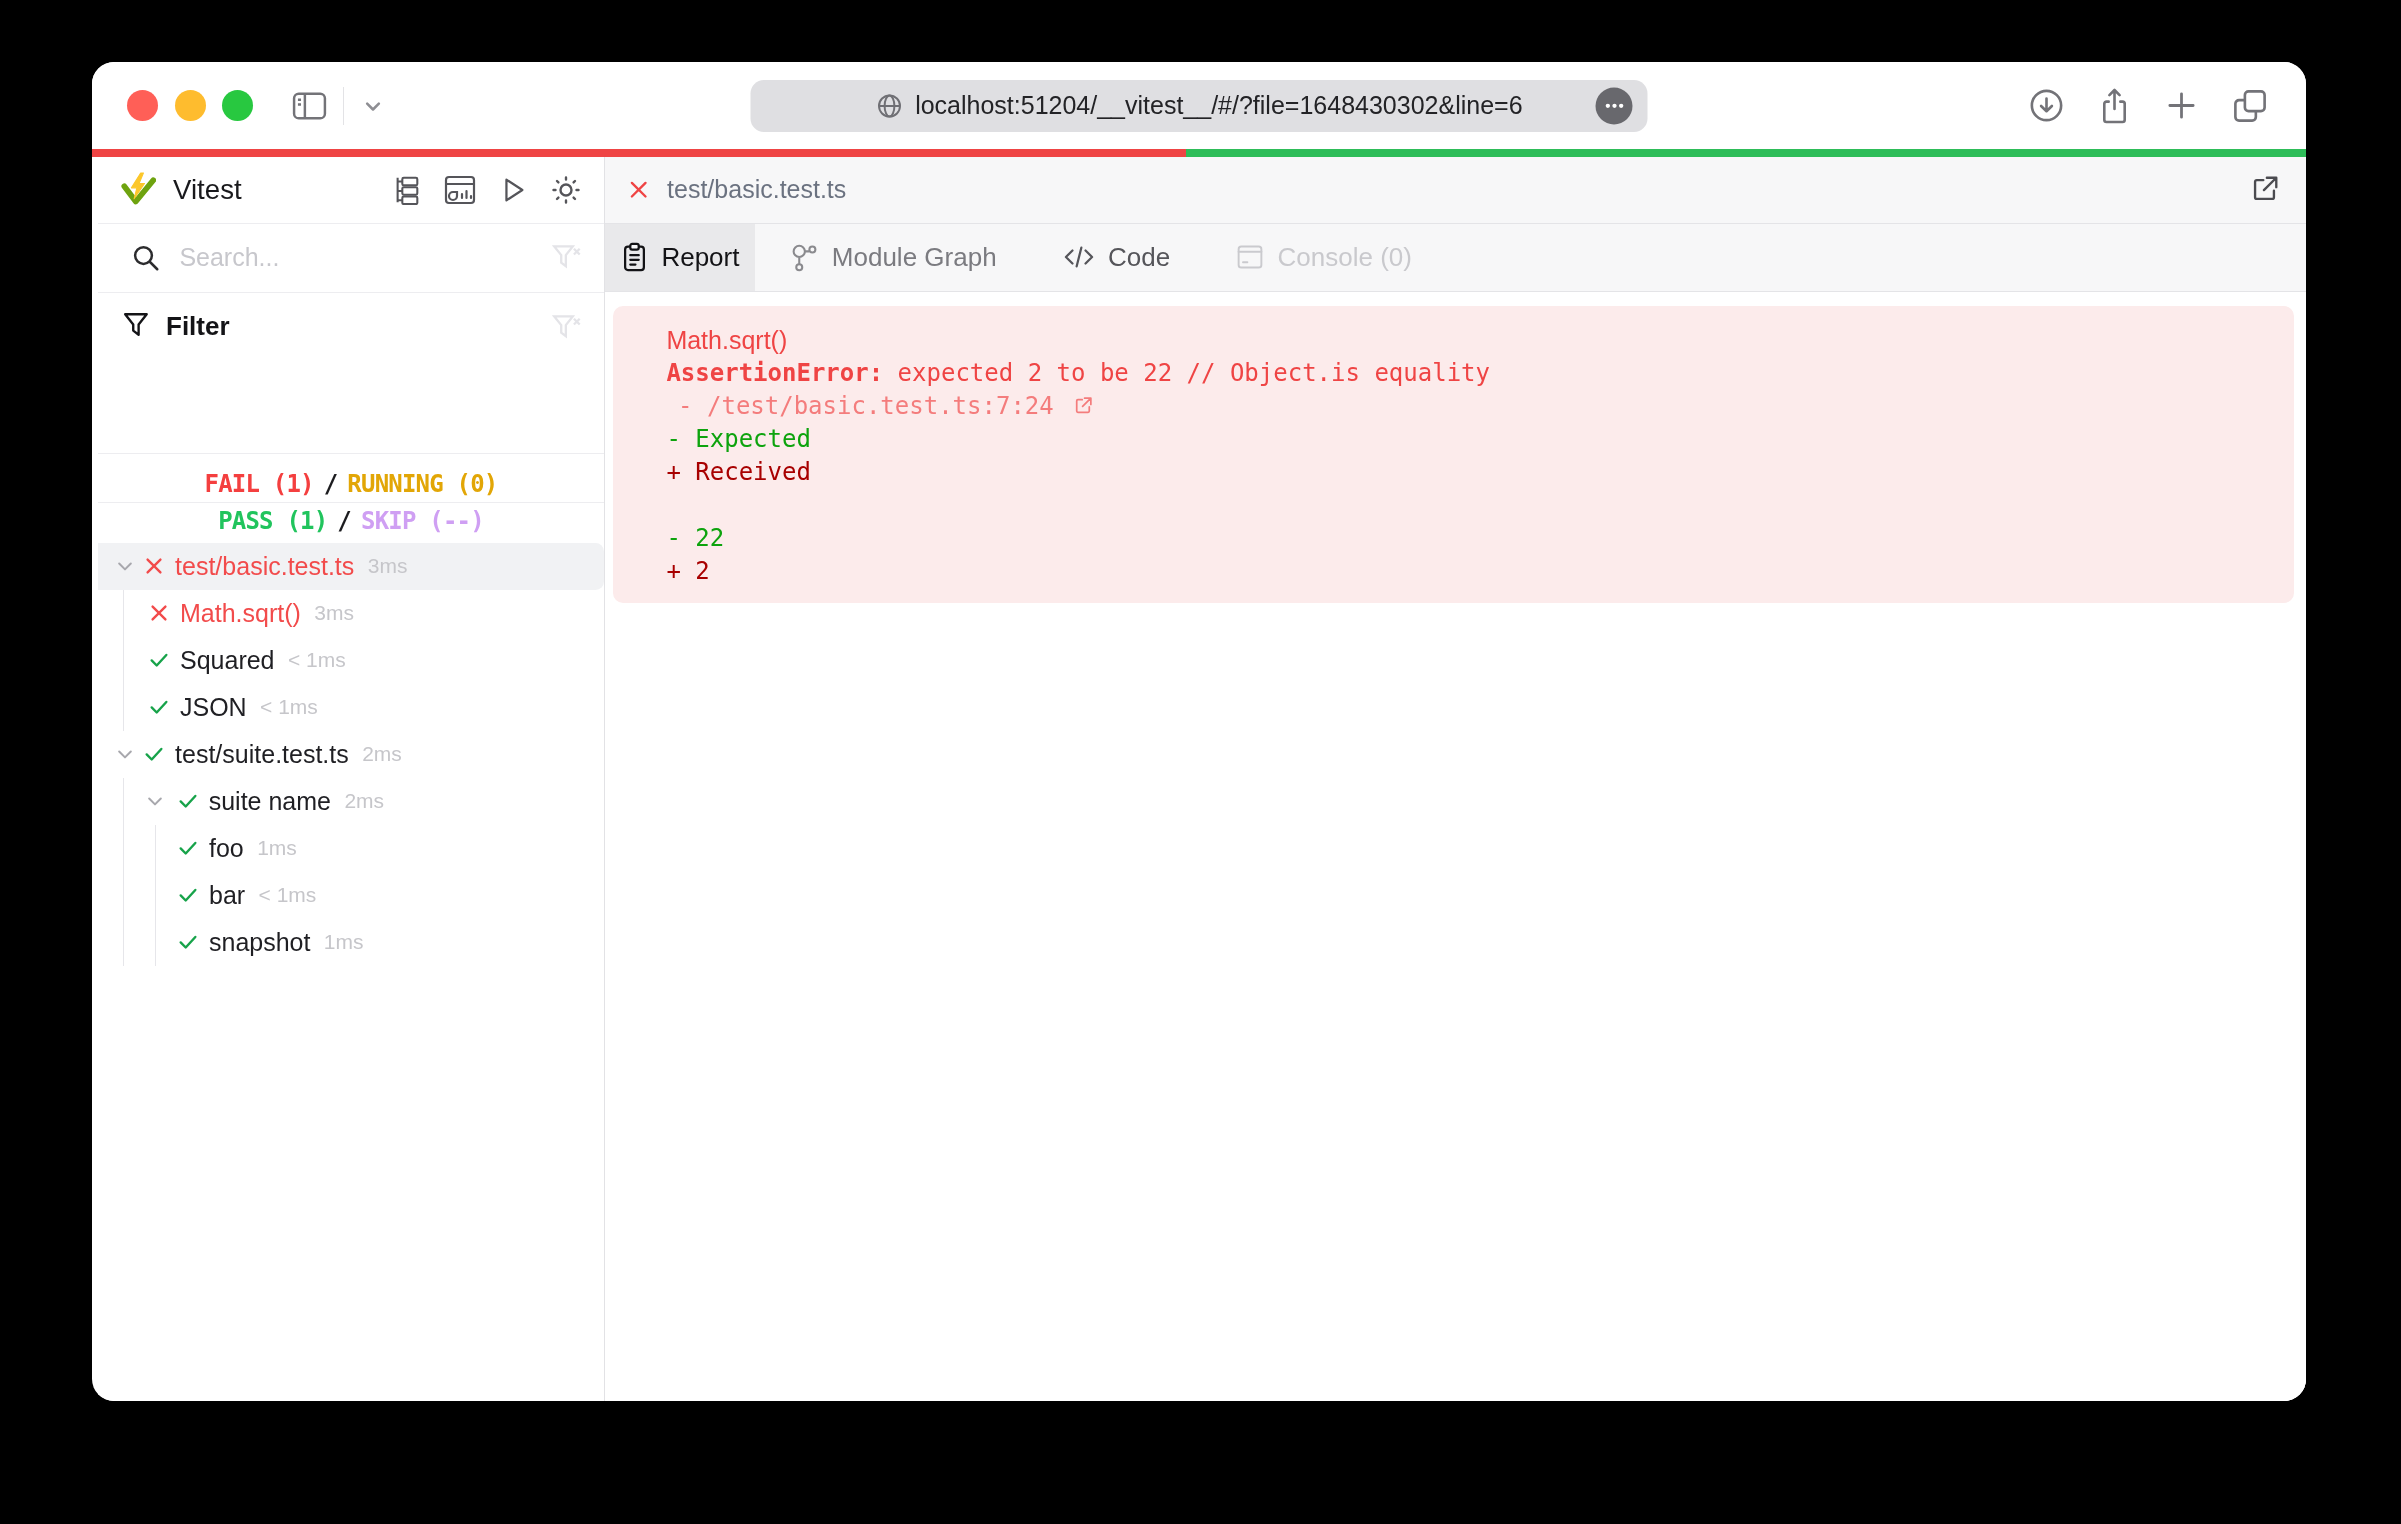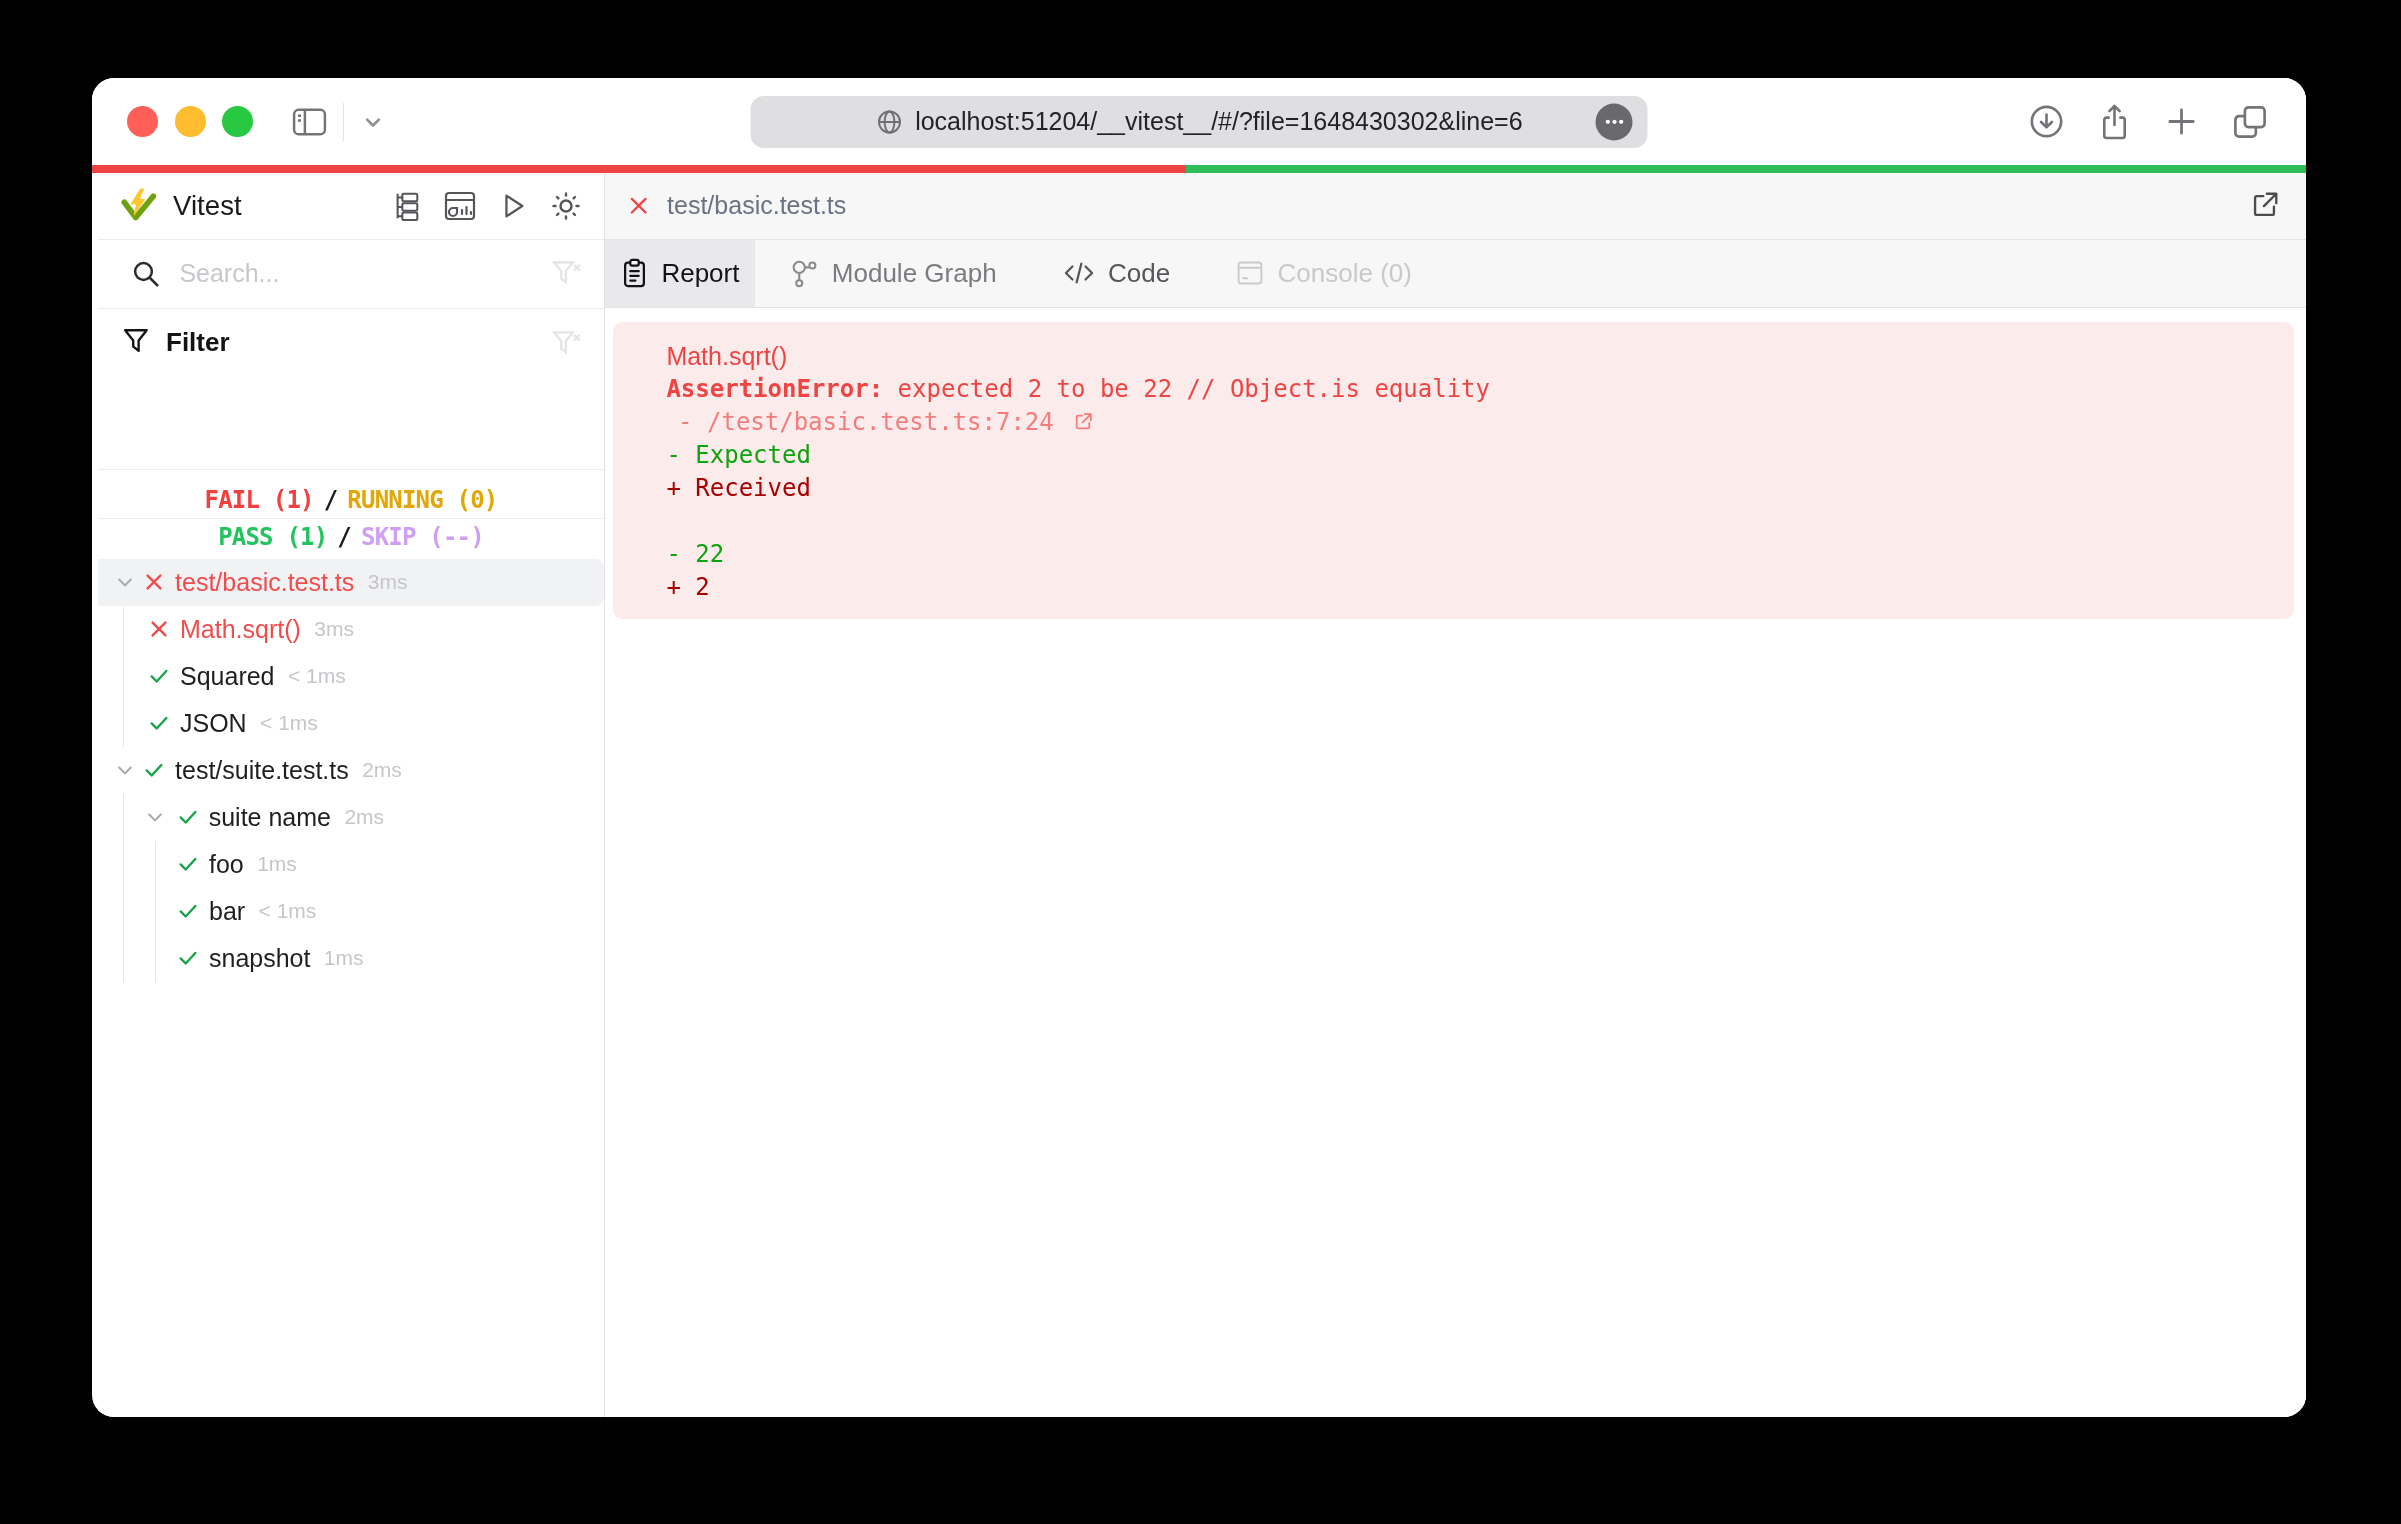--- a/index.html
+++ b/index.html
@@ -1,18 +1,18 @@
 <!DOCTYPE html>
 <html style="font-size:13.4px"><head>
 <meta charset="utf-8">
 <style>
   * { margin:0; padding:0; box-sizing:border-box; }
   html,body { width:2401px; height:1524px; background:#000; font-family:"Liberation Sans", sans-serif; }
   .frame { position:absolute; inset:0; background:#000; border-radius:40px; }
-  .window { position:absolute; left:92px; top:78px; width:2214px; height:1339px;
+  .window { position:absolute; left:92px; top:62px; width:2214px; height:1339px;
             background:#fff; border-radius:22px; overflow:hidden; display:flex; flex-direction:column; }
 
   
   .toolbar { height:87px; background:#fff; display:flex; align-items:center; position:relative; flex:none; }
   .traffic { display:flex; gap:16.7px; margin-left:35px; }
   .light { width:31px; height:31px; border-radius:50%; }
   .light.red { background:#ff5f57; } .light.yellow { background:#febc2e; } .light.green { background:#28c840; }
   .tb-icons { display:flex; align-items:center; margin-left:38px; gap:15px; }
   .tb-sep { width:0.8px; height:38px; background:#e3e3e6; }
   .icon-btn { display:flex; align-items:center; justify-content:center; background:none; border:none; cursor:pointer; }

